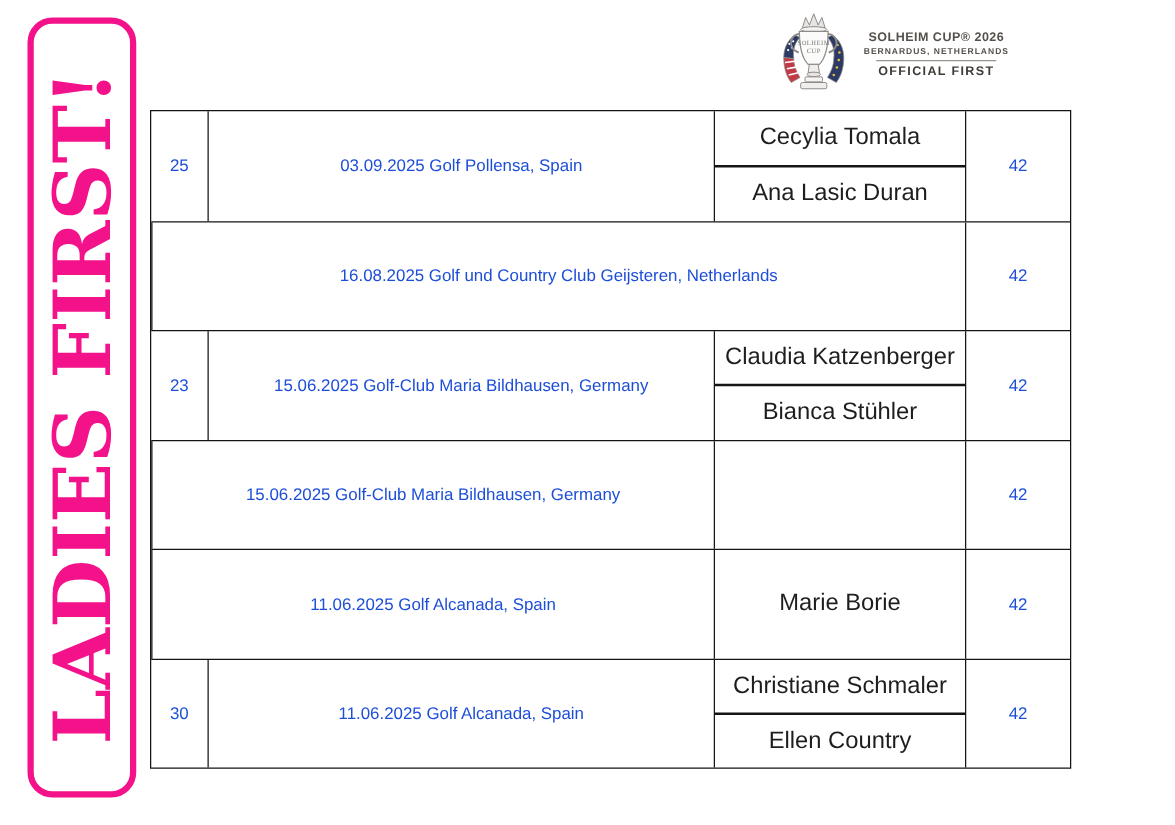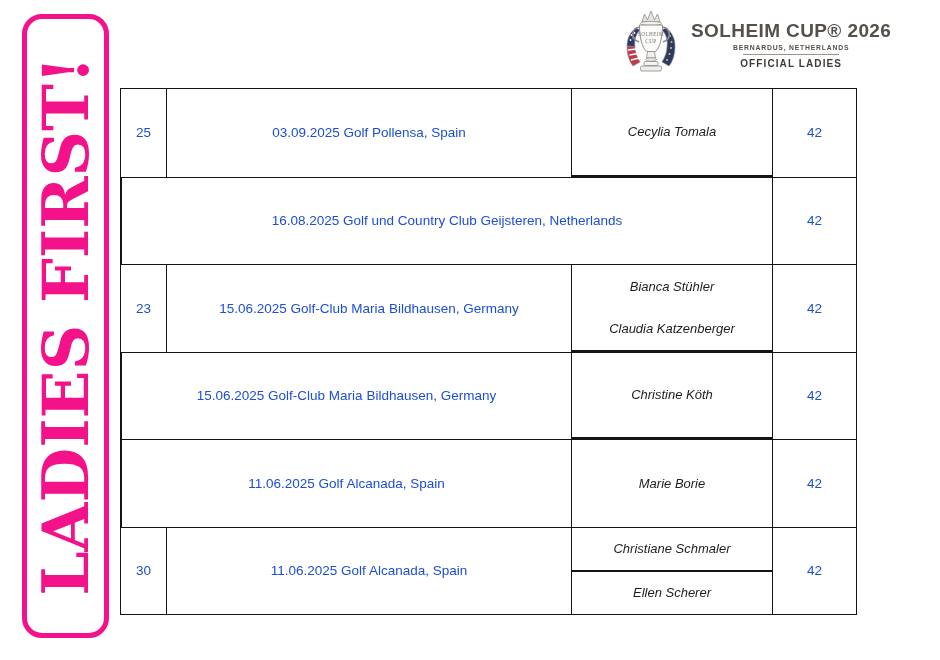--- a/index.html
+++ b/index.html
@@ -30,21 +30,21 @@
   }
 
   
   .logo{
     position:absolute;left:616px;top:8px;height:72px;
     display:flex;align-items:center;gap:5px;
   }
   .trophy{width:70px;height:70px;flex:0 0 auto;}
   .logo-text{display:flex;flex-direction:column;align-items:center;}
   .logo-title{
-    font-size:19px;font-weight:600;color:var(--logo-text);
+    font-size:10px;font-weight:600;color:var(--logo-text);
     letter-spacing:0.4px;white-space:nowrap;text-align:center;
   }
   .logo-subtitle{
     font-size:6.8px;font-weight:700;color:var(--logo-text);
     letter-spacing:0.8px;margin-top:2px;white-space:nowrap;
   }
   .logo-divider{
     width:96px;height:0;border-top:1px solid #9a948e;margin:3px 0 3px 0;
   }
   .logo-tagline{
@@ -69,21 +69,21 @@
     white-space:nowrap;
   }
   .cell-rank{width:45px;}
   .cell-event{flex:1;border-left:1.5px solid var(--border);padding:0 3px;}
   .cell-players{
     width:201px;border-left:1.5px solid var(--border);
     display:flex;flex-direction:column;box-sizing:border-box;
   }
   .player{
     flex:1;display:flex;align-items:center;justify-content:center;
-    font-size:13px;color:#1e1e1e;box-sizing:border-box;white-space:nowrap;font-style:italic;
+    font-size:19px;color:#1e1e1e;box-sizing:border-box;white-space:nowrap;
   }
   .player-top{border-bottom:2px solid var(--border);}
   .cell-score{width:84px;border-left:1.5px solid var(--border);}
 </style>
 </head>
 <body>
 
 <div class="banner">
   <div class="banner-text">LADIES FIRST!</div>
 </div>
@@ -121,67 +121,67 @@
 
     <path d="M31.5,42.5 L30.5,49 L39.5,49 L38.5,42.5 Z" fill="#efeeec" stroke="#8f8b88" stroke-width="0.8"></path>
     <ellipse cx="35" cy="50.5" rx="5.5" ry="1.8" fill="#e7e5e3" stroke="#8f8b88" stroke-width="0.7"></ellipse>
     <rect x="28" y="52.5" width="14" height="4" rx="1" fill="#f5f4f3" stroke="#8f8b88" stroke-width="0.8"></rect>
     <rect x="24.5" y="57" width="21" height="5" rx="1.5" fill="#efeeec" stroke="#8f8b88" stroke-width="0.8"></rect>
   </svg>
   <div class="logo-text">
     <div class="logo-title">SOLHEIM CUP® 2026</div>
     <div class="logo-subtitle">BERNARDUS, NETHERLANDS</div>
     <div class="logo-divider"></div>
-    <div class="logo-tagline">OFFICIAL LADIES</div>
+    <div class="logo-tagline">OFFICIAL FIRST</div>
   </div>
 </div>
 
 <div class="results">
   <div class="block">
     <div class="cell cell-rank">25</div>
     <div class="cell cell-event">03.09.2025 Golf Pollensa, Spain</div>
     <div class="cell-players">
       <div class="player player-top">Cecylia Tomala</div>
+      <div class="player">Ana Lasic Duran</div>
     </div>
     <div class="cell cell-score">42</div>
   </div>
 
   <div class="block">
     <div class="cell cell-event">16.08.2025 Golf und Country Club Geijsteren, Netherlands</div>
     <div class="cell cell-score">42</div>
   </div>
 
   <div class="block">
     <div class="cell cell-rank">23</div>
     <div class="cell cell-event">15.06.2025 Golf-Club Maria Bildhausen, Germany</div>
     <div class="cell-players">
+      <div class="player player-top">Claudia Katzenberger</div>
       <div class="player">Bianca Stühler</div>
-      <div class="player player-top">Claudia Katzenberger</div>
     </div>
     <div class="cell cell-score">42</div>
   </div>
 
   <div class="block">
     <div class="cell cell-event">15.06.2025 Golf-Club Maria Bildhausen, Germany</div>
     <div class="cell-players">
-      <div class="player player-top">Christine Köth</div>
     </div>
     <div class="cell cell-score">42</div>
   </div>
 
   <div class="block">
     <div class="cell cell-event">11.06.2025 Golf Alcanada, Spain</div>
     <div class="cell-players">
       <div class="player">Marie Borie</div>
     </div>
     <div class="cell cell-score">42</div>
   </div>
 
   <div class="block">
     <div class="cell cell-rank">30</div>
     <div class="cell cell-event">11.06.2025 Golf Alcanada, Spain</div>
     <div class="cell-players">
       <div class="player player-top">Christiane Schmaler</div>
-      <div class="player">Ellen Scherer</div>
+      <div class="player">Ellen Country</div>
     </div>
     <div class="cell cell-score">42</div>
   </div>
 </div>
 
 </body></html>

